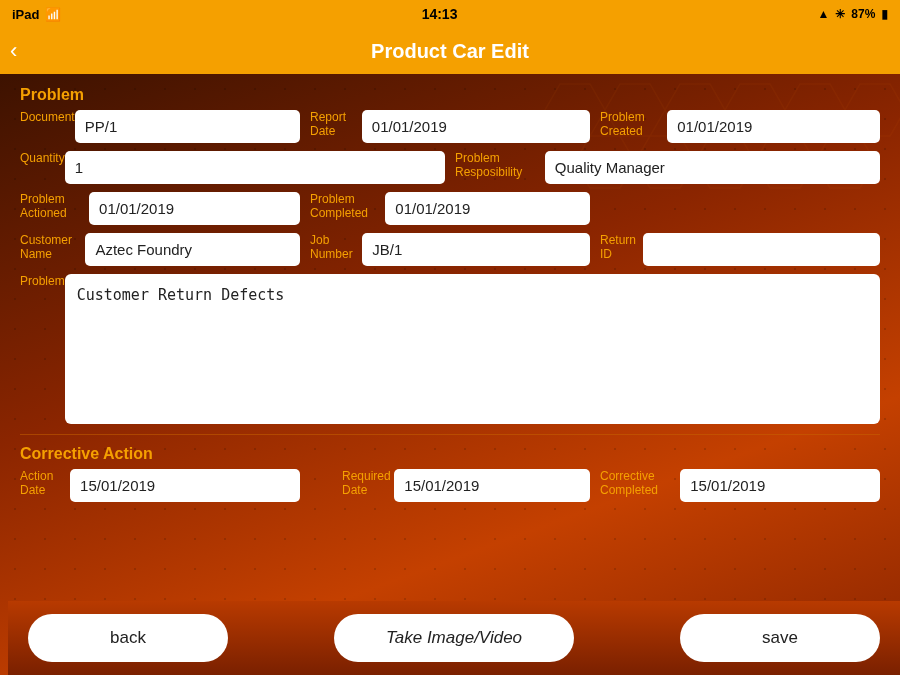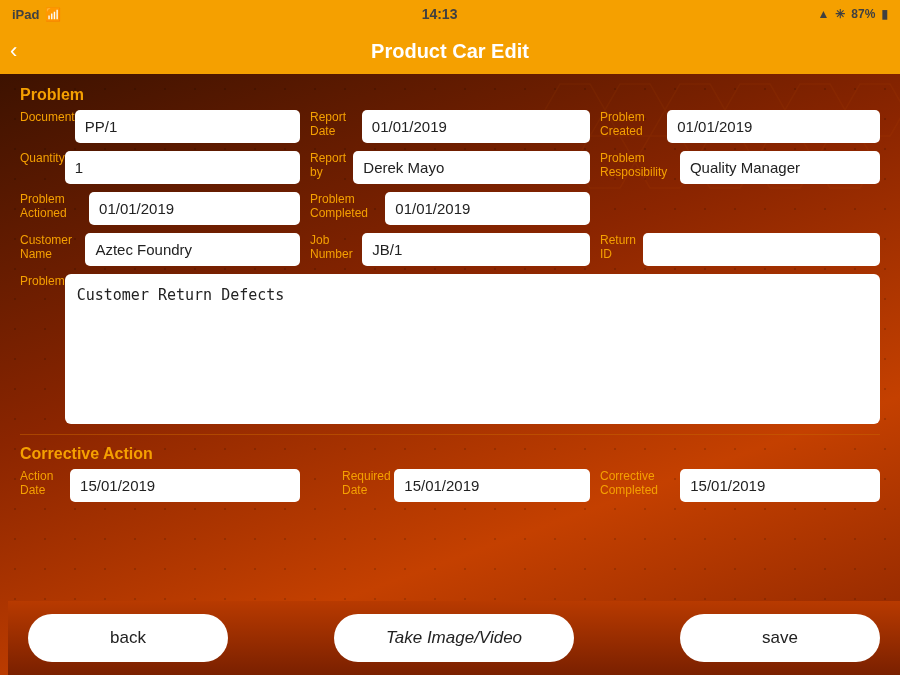--- a/index.html
+++ b/index.html
@@ -13,21 +13,21 @@
     }
 
     
     .status-bar {
       background: #f5a000;
       display: flex;
       align-items: center;
       justify-content: space-between;
       padding: 4px 12px;
       height: 28px;
-      color: #404040;
+      color: #000000;
       font-size: 13px;
       font-weight: 600;
     }
     .status-left { display: flex; align-items: center; gap: 6px; }
     .status-center { font-size: 14px; font-weight: 700; }
     .status-right { display: flex; align-items: center; gap: 6px; font-size: 12px; }
 
     
     .title-bar {
       background: #f5a000;
@@ -251,24 +251,20 @@
         <input class="field-input" type="text" value="01/01/2019" style="">
       </div>
     </div>
 
     <div class="field-row">
       <div class="field-col">
         <div class="field-label">Quantity</div>
         <input class="field-input" type="text" value="1" style="">
       </div>
       <div class="field-col">
-        <div class="field-label" style="color:#f5a000;">Report by</div>
-        <input class="field-input" type="text" value="Derek Mayo" style="">
-      </div>
-      <div class="field-col">
         <div class="field-label">Problem Resposibility</div>
         <input class="field-input" type="text" value="Quality Manager" style="">
       </div>
     </div>
 
     <div class="field-row">
       <div class="field-col">
         <div class="field-label" style="color:#f5a000;">Problem Actioned</div>
         <input class="field-input" type="text" value="01/01/2019" style="">
       </div>

